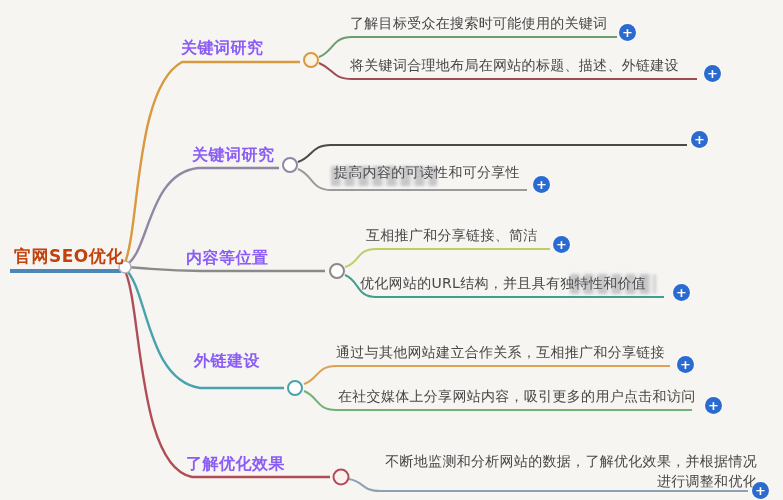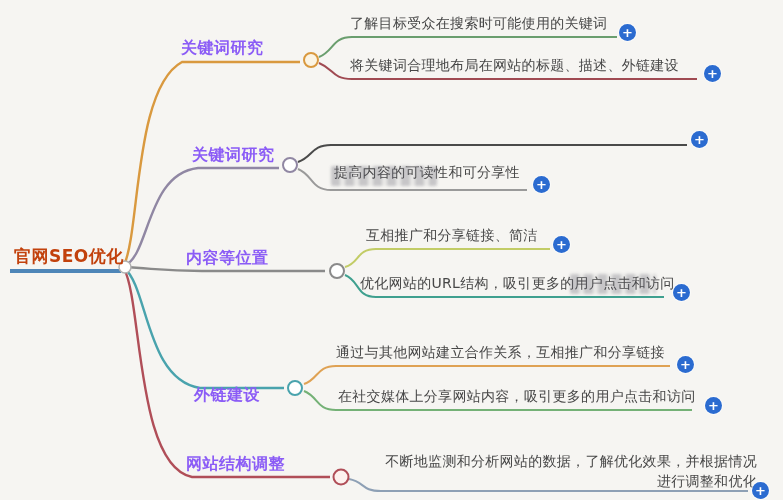--- a/index.html
+++ b/index.html
@@ -74,28 +74,28 @@
     <circle cx="337" cy="271" r="7" fill="#ffffff" stroke="#8a8a8a" stroke-width="2"></circle>
     <circle cx="295" cy="388" r="7" fill="#ffffff" stroke="#49a3ad" stroke-width="2"></circle>
     <circle cx="341" cy="477" r="7.5" fill="#fdf1ee" stroke="#b04e58" stroke-width="2"></circle>
   </svg>
 
   <div class="root-label" style="left:14px;top:245px">官网SEO优化</div>
 
   <div class="node-label" style="left:181px;top:38px">关键词研究</div>
   <div class="node-label" style="left:192px;top:145px">关键词研究</div>
   <div class="node-label" style="left:186px;top:248px">内容等位置</div>
-  <div class="node-label" style="left:194px;top:385px">外链建设</div>
-  <div class="node-label" style="left:186px;top:454px">网站结构调整</div>
+  <div class="node-label" style="left:194px;top:351px">外链建设</div>
+  <div class="node-label" style="left:186px;top:454px">了解优化效果</div>
 
   <div class="leaf-text" style="left:350px;top:15px">了解目标受众在搜索时可能使用的关键词</div>
   <div class="leaf-text" style="left:350px;top:57px">将关键词合理地布局在网站的标题、描述、外链建设</div>
   <div class="leaf-text" style="left:334px;top:164px">提高内容的可读性和可分享性</div>
   <div class="leaf-text" style="left:366px;top:227px">互相推广和分享链接、简洁</div>
-  <div class="leaf-text" style="left:360px;top:275px">优化网站的URL结构，吸引更多的用户点击和访问</div>
+  <div class="leaf-text" style="left:360px;top:275px">优化网站的URL结构，并且具有独特性和价值</div>
   <div class="leaf-text" style="left:336px;top:344px">通过与其他网站建立合作关系，互相推广和分享链接</div>
   <div class="leaf-text" style="left:338px;top:388px">在社交媒体上分享网站内容，吸引更多的用户点击和访问</div>
   <div class="leaf-text wrap" style="left:378px;top:451px;width:372px">不断地监测和分析网站的数据，了解优化效果，并根据情况进行调整和优化</div>
 
   <div class="smudge" style="left:331px;top:166px;width:106px"></div>
   <div class="smudge" style="left:570px;top:274px;width:86px"></div>
 
   <div class="plus" style="left:619px;top:24px">+</div>
   <div class="plus" style="left:704px;top:65px">+</div>
   <div class="plus" style="left:691px;top:131px">+</div>

